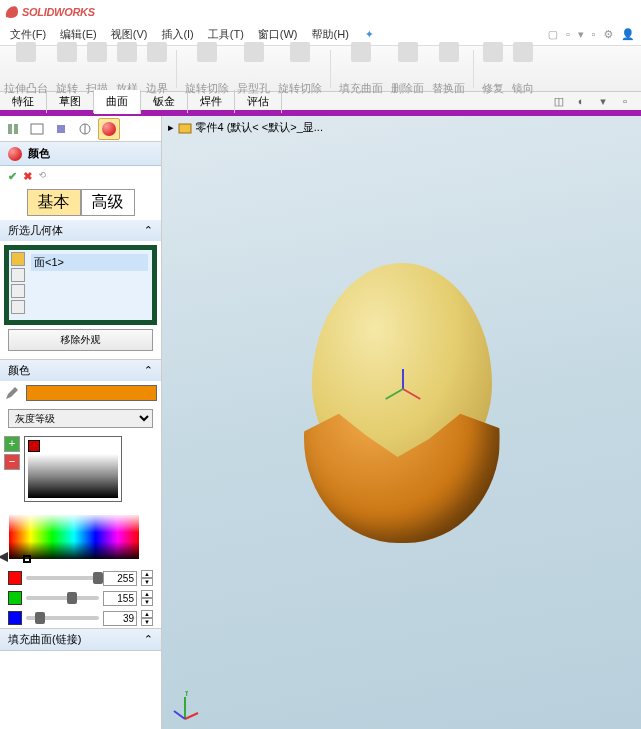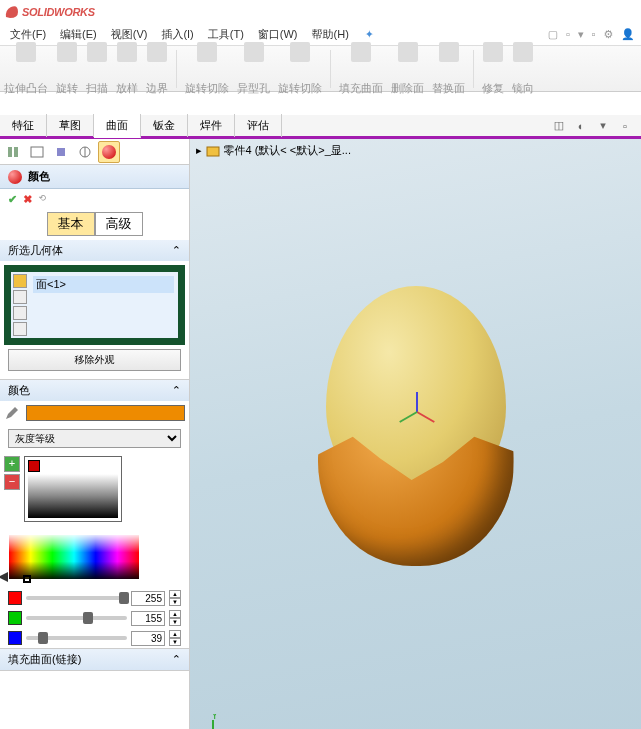--- a/index.html
+++ b/index.html
@@ -9,46 +9,46 @@
 .logo-text{color:#d9534f;font-weight:bold;font-style:italic;font-size:11px;letter-spacing:-0.3px;}
 .menu-bar{height:22px;display:flex;align-items:center;padding:0 4px;gap:2px;border-bottom:1px solid #ddd;}
 .menu-item{padding:2px 6px;cursor:pointer;color:#333;}
 .pin-icon{color:#4a90d9;margin-left:8px;}
 .menu-right{margin-left:auto;display:flex;gap:4px;color:#999;}
 .menu-right span{padding:0 2px;}
 .ribbon{height:46px;background:linear-gradient(#fafafa,#f0f0f0);border-bottom:1px solid #ccc;display:flex;align-items:center;padding:2px 4px;gap:8px;}
 .ribbon-group{display:flex;flex-direction:column;align-items:center;gap:19px;color:#999;font-size:10px;}
 .ribbon-ic{width:20px;height:20px;background:#ddd;border-radius:2px;}
 .ribbon-sep{width:1px;height:38px;background:#ddd;}
-.tab-strip{height:24px;display:flex;align-items:center;background:#f5f5f5;border-bottom:3px solid #a21caf;margin-top:23px;}
+.tab-strip{height:24px;display:flex;align-items:center;background:#f5f5f5;border-bottom:6px solid #a21caf;}
 .tab{padding:4px 12px;border-right:1px solid #ccc;cursor:pointer;font-size:11px;}
 .tab.active{background:#fff;border-bottom:1px solid #fff;margin-bottom:-1px;}
 .view-tools{margin-left:auto;display:flex;gap:6px;padding-right:8px;color:#666;}
 .vw-ic{width:16px;height:16px;display:inline-flex;align-items:center;justify-content:center;}
 .main{display:flex;height:calc(729px - 24px - 22px - 46px - 24px);}
-.left-panel{width:190px;background:#fff;border-right:1px solid #ccc;display:flex;flex-direction:column;overflow-y:auto;}
+.left-panel{width:162px;background:#fff;border-right:1px solid #ccc;display:flex;flex-direction:column;overflow-y:auto;}
 .panel-tabs{height:26px;display:flex;align-items:center;border-bottom:1px solid #ccc;padding:2px;gap:2px;}
 .pt-ic{width:22px;height:22px;display:flex;align-items:center;justify-content:center;border-radius:2px;cursor:pointer;}
 .pt-ic.active{background:#ffe89e;border:1px solid #d4a84a;}
 .panel-head{padding:4px 8px;display:flex;align-items:center;gap:6px;background:linear-gradient(#eaf2fb,#d8e6f5);border-bottom:1px solid #b5c9dc;}
 .sphere-ic{width:14px;height:14px;border-radius:50%;background:radial-gradient(circle at 30% 30%,#f99,#c00);}
 .conf-bar{padding:4px 8px;display:flex;gap:6px;}
 .chk{color:#4caf50;font-weight:bold;cursor:pointer;}
 .xx{color:#e53935;font-weight:bold;cursor:pointer;}
 .pin-sm{color:#999;font-size:9px;}
 .mode-tabs{display:flex;padding:2px 8px 4px;}
-.mode-tab{padding:2px 10px;border:1px solid #999;font-size:13px;cursor:pointer;}
+.mode-tab{padding:2px 10px;border:1px solid #999;font-size:16px;cursor:pointer;}
 .mode-tab.active{background:#ffe89e;}
 .sub-tabs{display:flex;border-top:1px solid #ccc;border-bottom:1px solid #ccc;}
 .sub-tab{padding:3px 8px;border-right:1px solid #ccc;font-size:10px;background:#f0f0f0;}
 .sub-tab.active{background:#fff;}
 .section{border-bottom:1px solid #ccc;}
 .sect-head{padding:3px 8px;background:linear-gradient(#eaf2fb,#d8e6f5);display:flex;justify-content:space-between;align-items:center;font-size:11px;cursor:pointer;}
 .sect-body{padding:4px;}
-.sel-box{border:7px solid #14532d;background:#e8f2fc;height:80px;padding:2px;display:flex;}
+.sel-box{border:5px solid #14532d;background:#e8f2fc;height:80px;padding:2px;display:flex;}
 .sel-icons{width:18px;display:flex;flex-direction:column;gap:2px;}
 .sel-ic{width:14px;height:14px;border:1px solid #999;background:#eee;}
 .sel-list{flex:1;overflow:auto;font-size:10px;padding:2px;}
 .sel-item{background:#cce3fa;padding:1px 3px;}
 .btn{margin:4px;padding:3px;border:1px solid #999;background:linear-gradient(#f9f9f9,#e8e8e8);text-align:center;cursor:pointer;font-size:10px;}
 .clr-row{display:flex;align-items:center;gap:6px;padding:4px;}
 .pen-ic{width:16px;height:16px;}
 .clr-bar{flex:1;height:16px;background:#ee8b00;border:1px solid #666;}
 .sel-drop{width:calc(100% - 16px);margin:4px 8px;padding:2px;border:1px solid #999;font-size:10px;}
 .gray-tools{display:flex;align-items:flex-start;gap:4px;padding:4px;}

